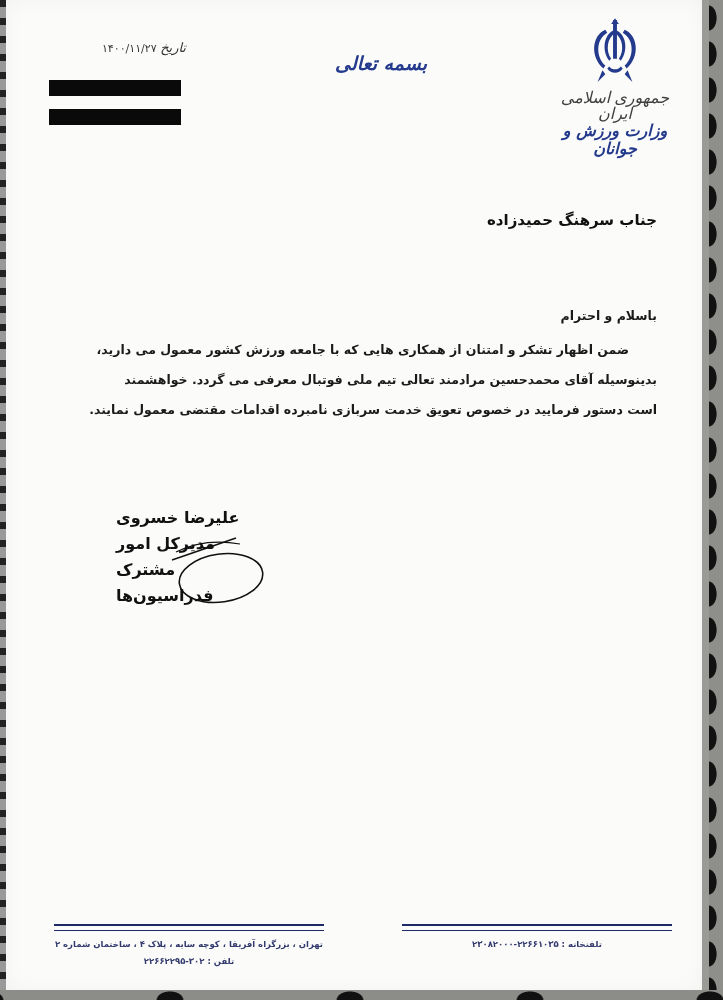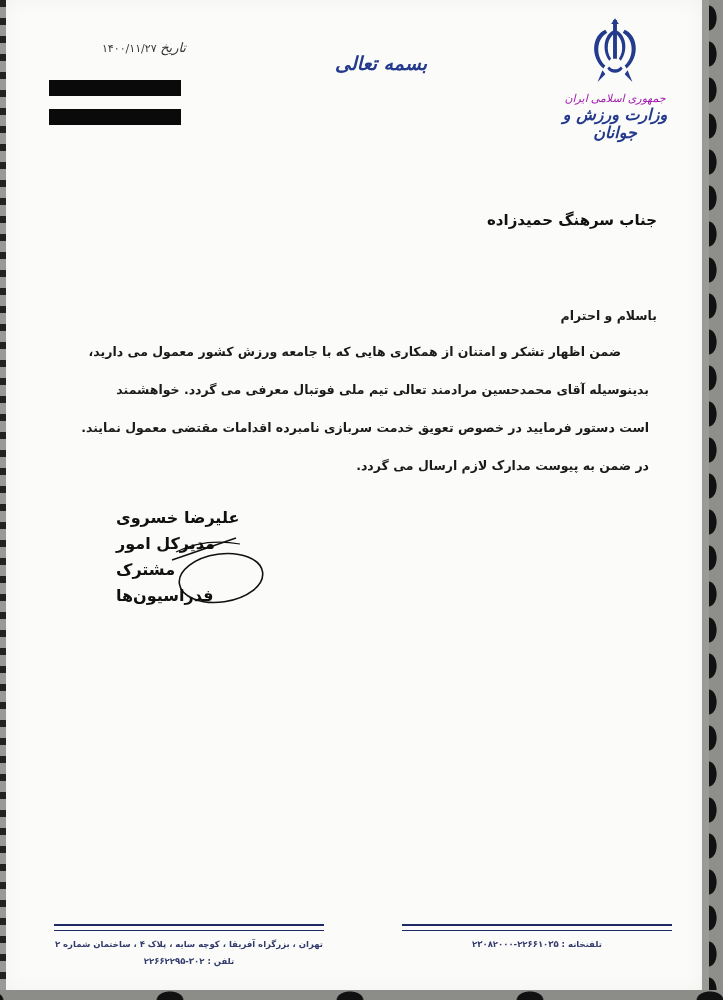--- a/index.html
+++ b/index.html
@@ -35,22 +35,22 @@
       box-shadow: inset 0 0 20px rgba(0,0,0,0.04);
     }
     .rtl { direction: rtl; }
 
     
     .emblem-block {
       position: absolute; right: 22px; top: 18px; width: 130px; text-align: center;
     }
     .emblem { width: 58px; height: 66px; margin: 0 auto 6px auto; display: block; }
     .country {
-      font-family: Liberation Sans, sans-serif; font-style: italic;
-      font-size: 11px; color: #a21caf; line-height: 16px;
+      font-family: Liberation Serif, serif; font-style: italic;
+      font-size: 16px; color: #404040; line-height: 16px;
     }
     .ministry {
       font-family: "DejaVu Serif", serif; font-style: italic;
       font-size: 16px; color: #243a8c; line-height: 18px; font-weight: bold;
     }
 
     .bismillah {
       position: absolute; left: 320px; top: 52px; width: 110px; text-align: center;
       font-family: "DejaVu Serif", serif; font-style: italic;
       font-size: 19px; color: #243a8c; font-weight: bold;
@@ -72,21 +72,21 @@
       font-family: "DejaVu Sans", sans-serif; font-weight: bold; color: #111;
       font-size: 15px; line-height: 31px;
     }
 
     .body-text {
       position: absolute; right: 45px; top: 303px; width: 610px; text-align: right;
       font-family: "DejaVu Sans", sans-serif; font-weight: bold; color: #1a1a1a;
       font-size: 12.5px;
     }
     .greeting { line-height: 26px; margin-bottom: 6px; }
-    .para p { margin: 8px; line-height: 30px; text-align: justify; text-align-last: right; }
+    .para p { margin: 0; line-height: 30px; text-align: justify; text-align-last: right; }
     .para p.first { padding-right: 28px; }
 
     .signature {
       position: absolute; left: 110px; top: 505px; width: 140px; text-align: left;
       font-family: "DejaVu Sans", sans-serif; font-weight: bold; color: #111;
       font-size: 16px; line-height: 26px;
     }
     .sig-scribble { position: absolute; left: 160px; top: 530px; width: 110px; height: 80px; }
 
     .footer-col {
@@ -139,21 +139,20 @@
   <div class="addressee rtl">
     <div>جناب سرهنگ حمیدزاده</div>
   </div>
 
   <div class="body-text rtl">
     <div class="greeting">باسلام و احترام</div>
     <div class="para">
       <p class="first">ضمن اظهار تشکر و امتنان از همکاری هایی که با جامعه ورزش کشور معمول می دارید،</p>
       <p>بدینوسیله آقای محمدحسین مرادمند تعالی تیم ملی فوتبال معرفی می گردد. خواهشمند</p>
       <p>است دستور فرمایید در خصوص تعویق خدمت سربازی نامبرده اقدامات مقتضی معمول نمایند.</p>
-      <p>در ضمن به پیوست مدارک لازم ارسال می گردد.</p>
     </div>
   </div>
 
   <div class="signature rtl">
     <div>علیرضا خسروی</div>
     <div>مدیرکل امور مشترک فدراسیون‌ها</div>
   </div>
   <svg class="sig-scribble" viewBox="0 0 110 80">
     <ellipse cx="55" cy="48" rx="42" ry="24" fill="none" stroke="#111" stroke-width="1.6" transform="rotate(-8 55 48)"></ellipse>
     <path d="M6 30 L70 8" stroke="#111" stroke-width="1.4" fill="none"></path>

